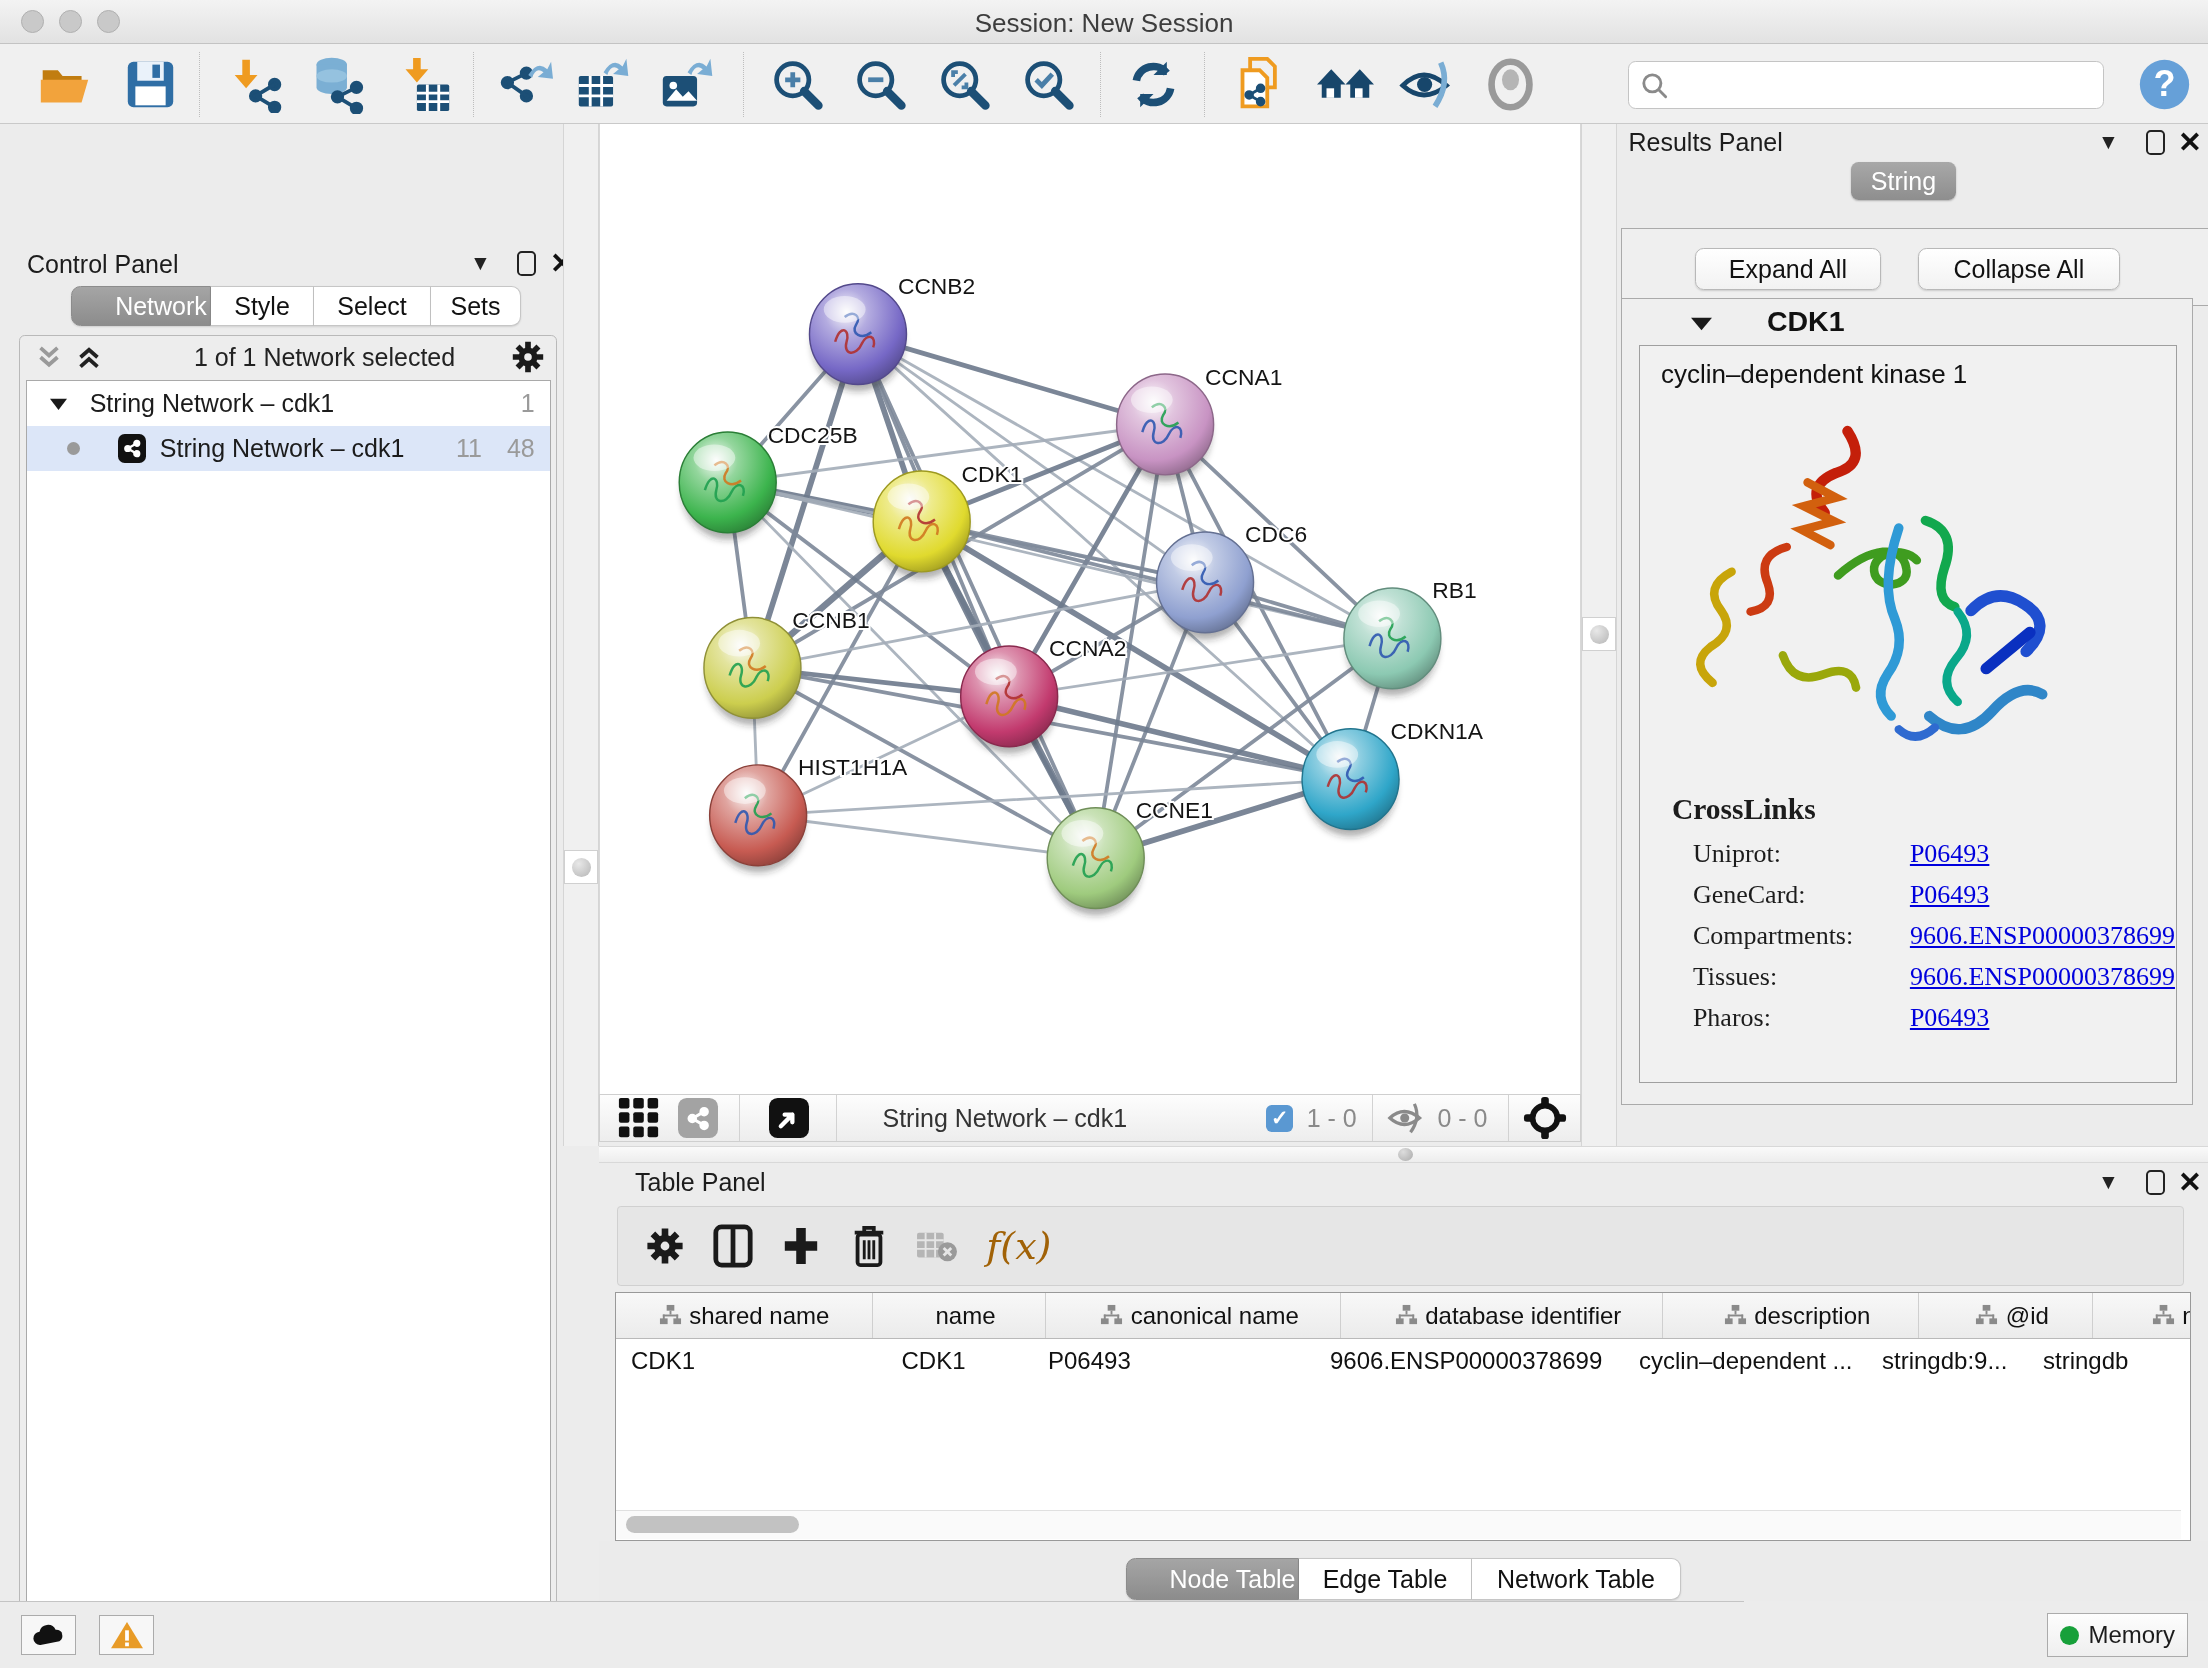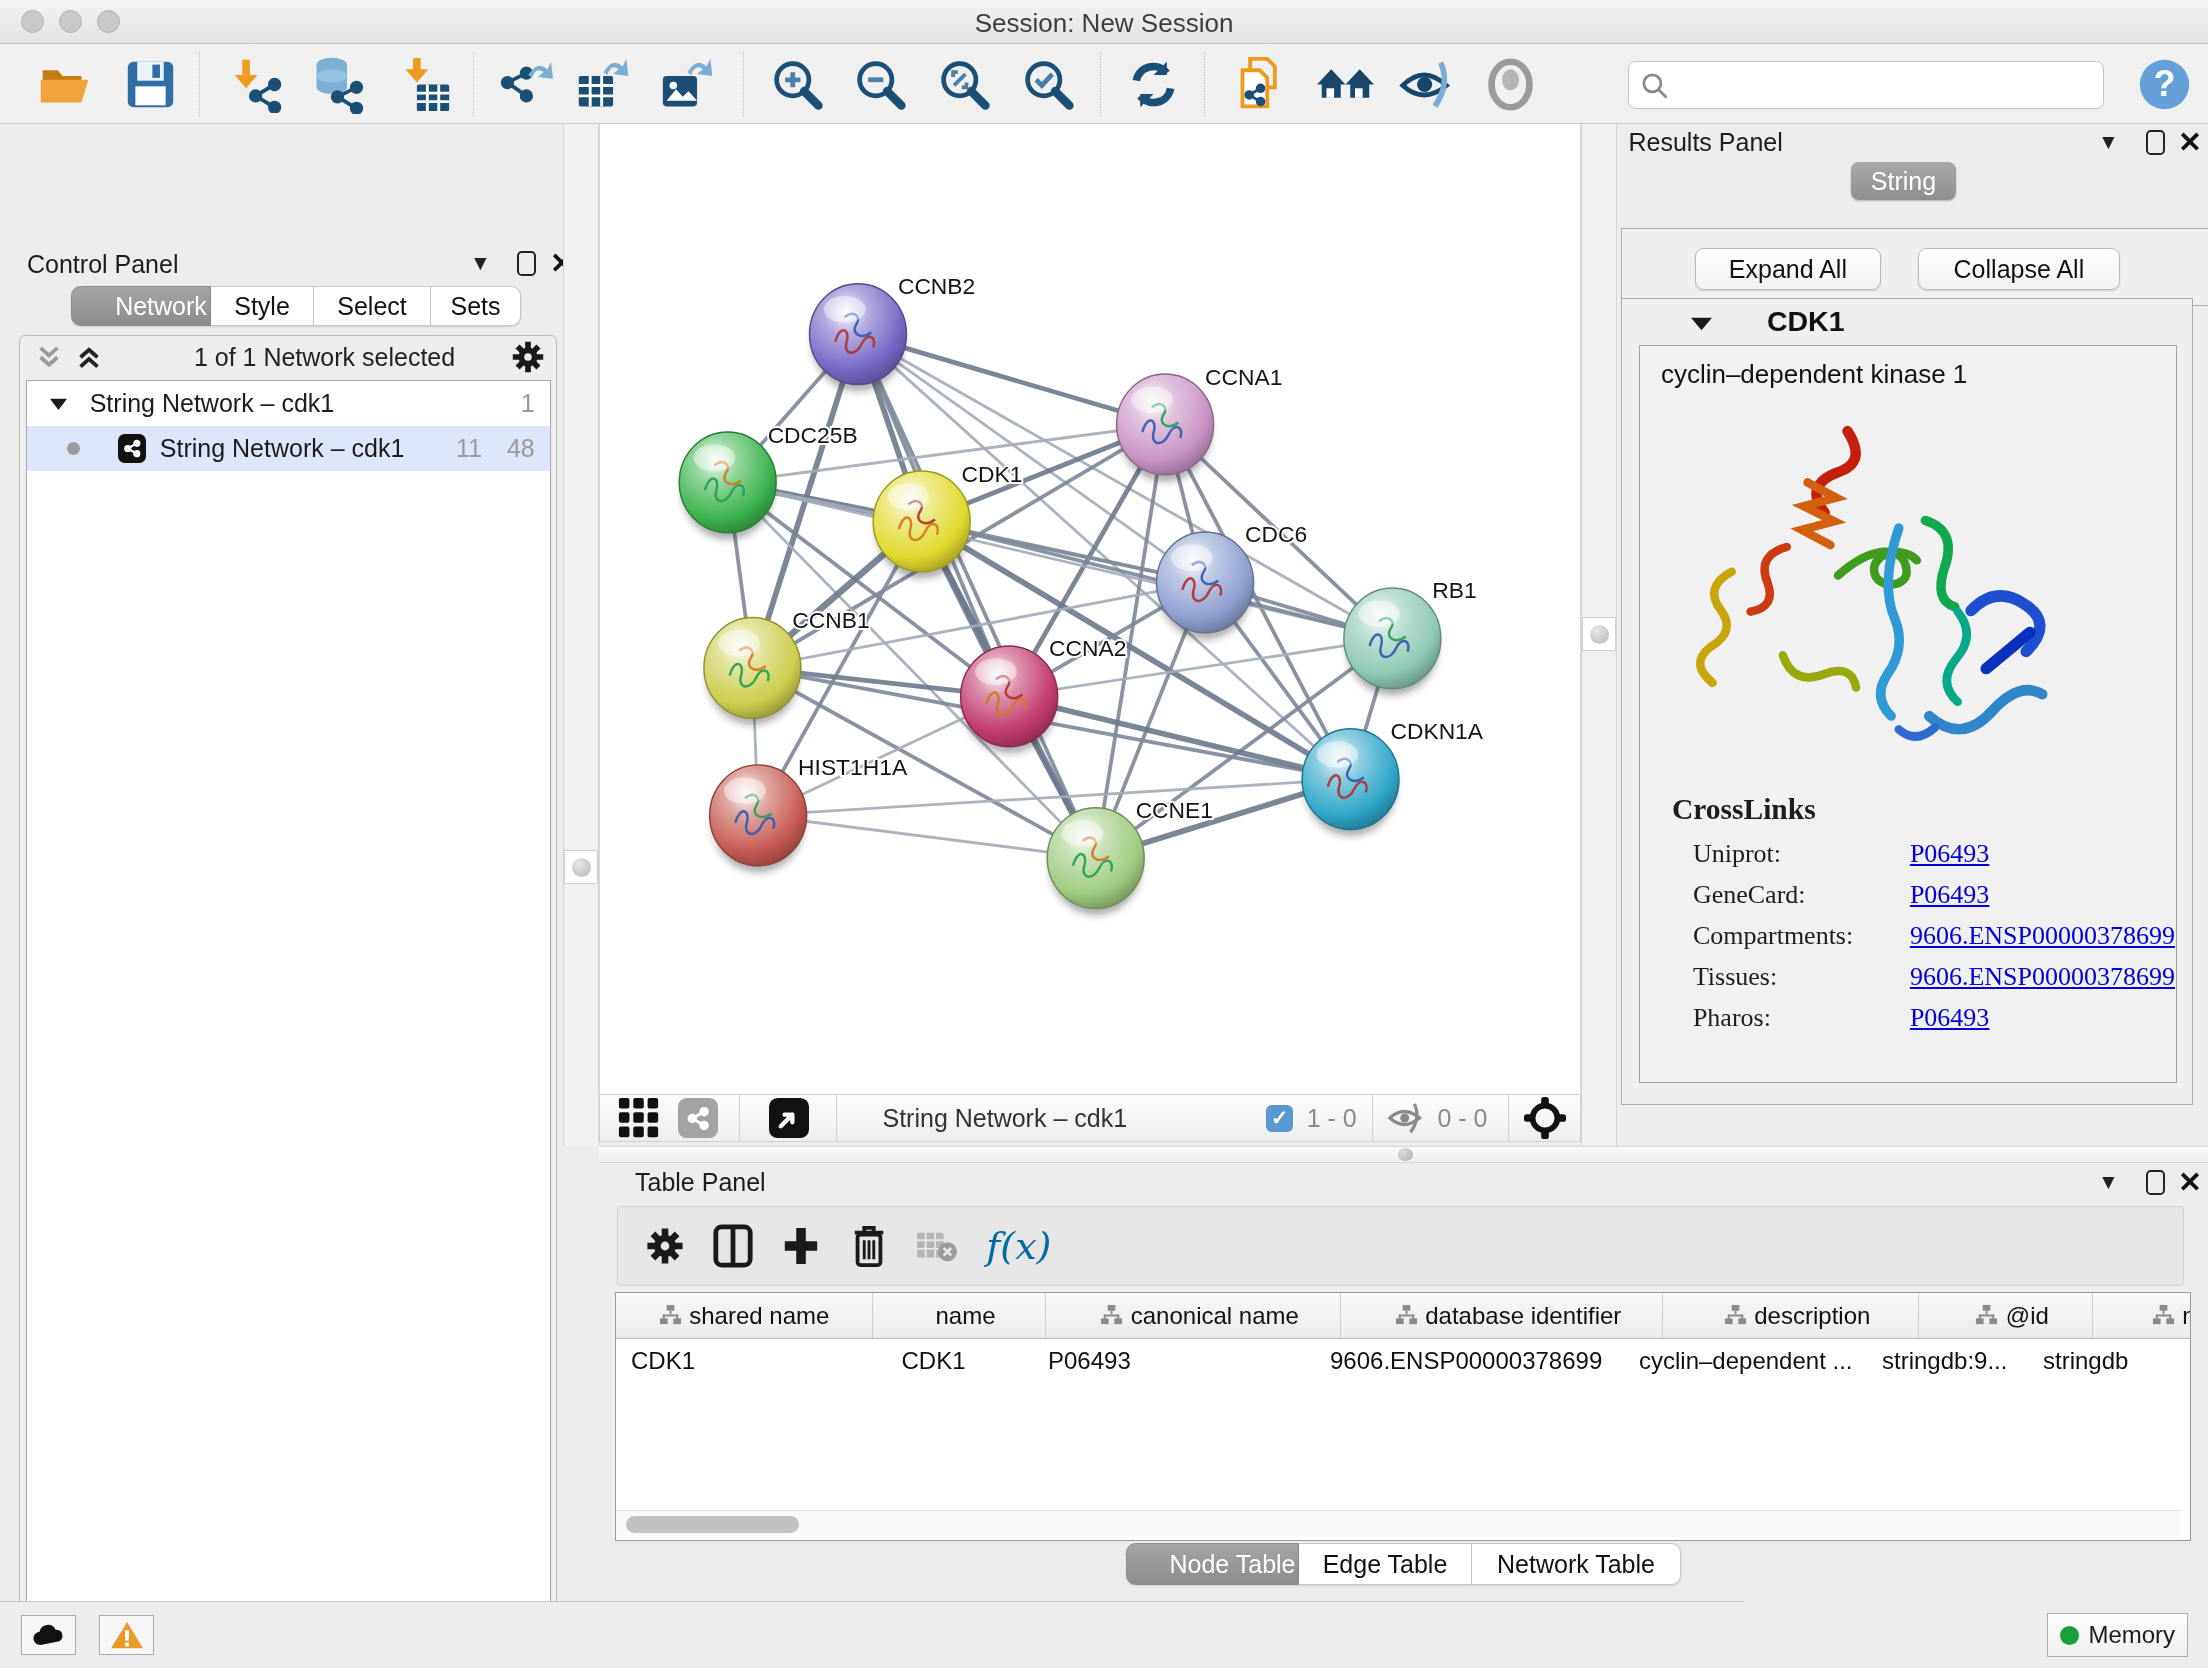--- a/index.html
+++ b/index.html
@@ -82,21 +82,21 @@
   .rp-desc { font-size:26px; color:#111; }
   .serif { font-family:"Liberation Serif", serif; }
   .xl-title { font-size:29.5px; font-weight:bold; }
   .xl-row { font-size:26px; }
   .xl-link { color:#0000dd; text-decoration:underline; }
 
   
   .tp-toolbar { left:617px; top:1206px; width:1567px; height:80px; background:#e6e6e6;
     border:1px solid #d0d0d0; border-radius:3.8px; display:flex; align-items:center; }
   .tp-ico { width:68px; display:flex; justify-content:center; }
-  .fx { font-family:"DejaVu Serif", serif; font-style:italic; font-size:38px; color:#0369a1; }
+  .fx { font-family:"DejaVu Serif", serif; font-style:italic; font-size:38px; color:#a16207; }
   .tbl { left:615px; top:1292px; width:1576px; height:249px; background:#fff; border:1px solid #999; overflow:hidden; }
   .tbl-hdr { display:flex; height:46px; background:linear-gradient(#f8f8f8,#ebebeb); border-bottom:1.9px solid #b9b9b9;gap:13px; }
   .th { display:flex; align-items:center; justify-content:center; gap:7.6px; font-size:24px; color:#111;
     border-right:1px solid #cfcfcf; overflow:hidden; white-space:nowrap; flex:none; }
   .tbl-row { display:flex; height:44px; }
   .td { font-size:24px; color:#111; padding-left:15px; display:flex; align-items:center;
     overflow:hidden; white-space:nowrap; flex:none; }
   .c0{width:257px}.c1{width:160px}.c2{width:282px}.c3{width:309px}.c4{width:243px}.c5{width:161px}.c6{width:247px}
   .hscroll { left:0; top:217px; width:1565px; height:28.5px; background:#fafafa; border-top:1px solid #e0e0e0; }
   .hthumb { left:9.5px; top:4.8px; width:173px; height:17px; background:#c2c2c2; border-radius:8.6px; }
@@ -875,21 +875,21 @@
       <div class="td c4">cyclin–dependent ...</div>
       <div class="td c5">stringdb:9...</div>
       <div class="td c6">stringdb</div>
     </div>
     <div class="abs hscroll">
       <div class="abs hthumb"></div>
     </div>
   </div>
 
   <div class="abs bottom-tabs">
-    <div class="seg" style="margin-top:2px">
+    <div class="seg" style="margin-top:17px">
       <div class="tab sel" style="width:173px;height:42px">
           <span>Node Table</span>
         </div>
       <div class="tab" style="width:173px;height:42px">
           <span>Edge Table</span>
         </div>
       <div class="tab" style="width:209px;height:42px">
           <span>Network Table</span>
         </div>
     </div>

